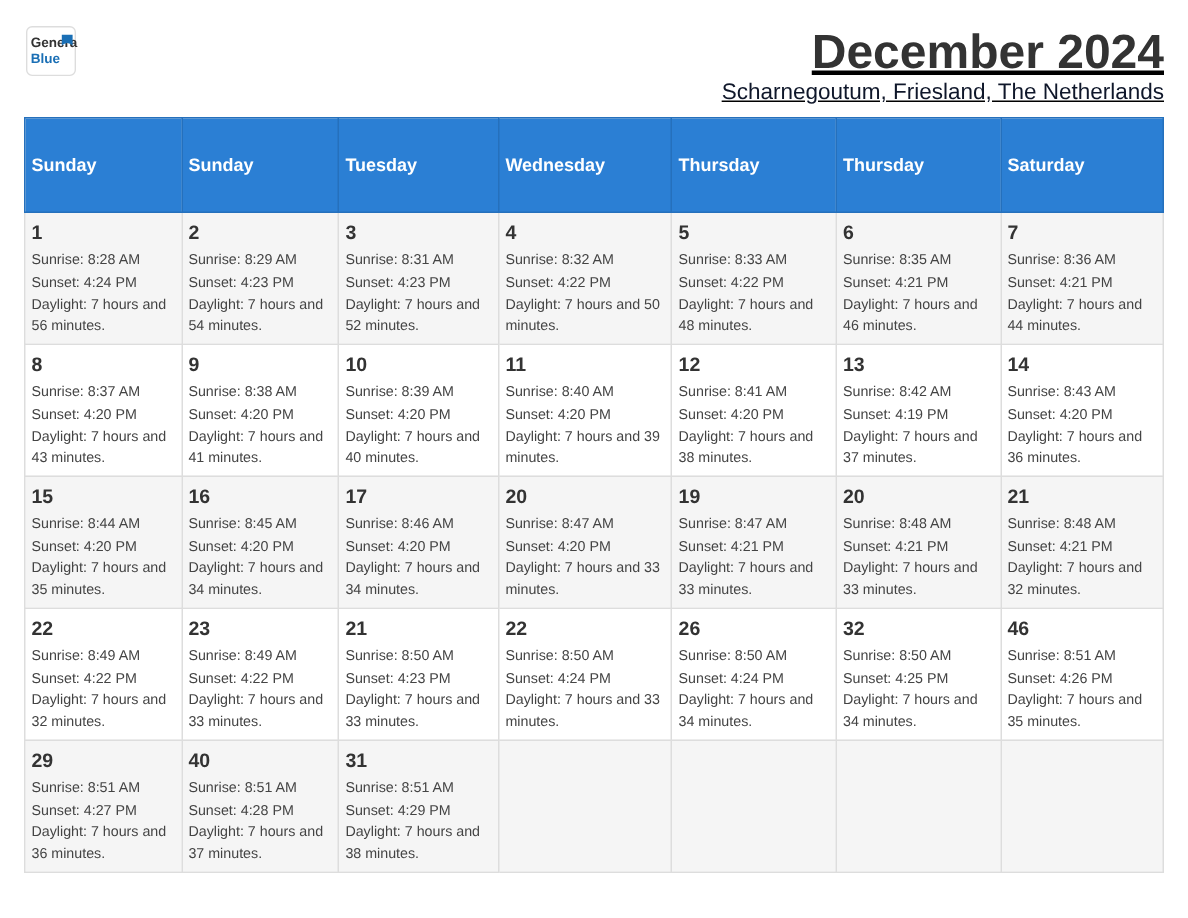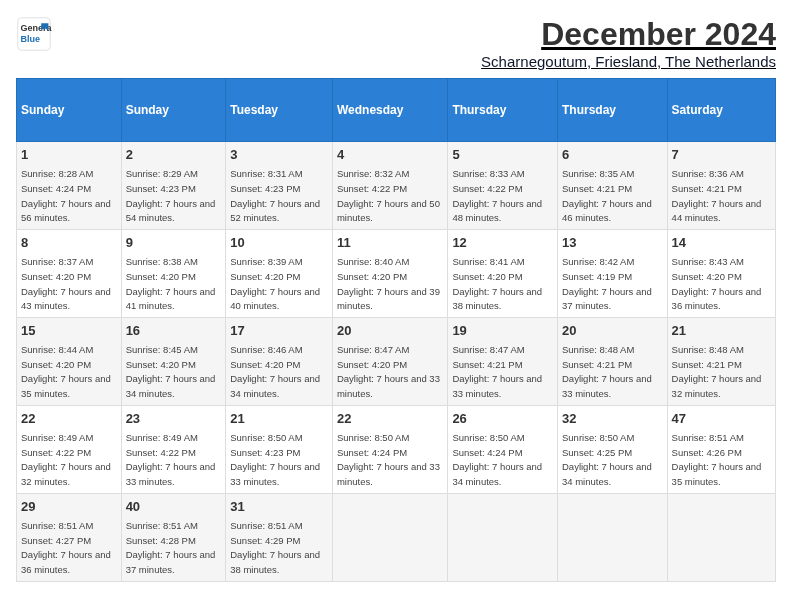--- a/index.html
+++ b/index.html
@@ -136,21 +136,21 @@
         <td><span class="day-num">20</span><span class="day-info">Sunrise: 8:48 AM<br>Sunset: 4:21 PM<br>Daylight: 7 hours and 33 minutes.</span></td>
         <td><span class="day-num">21</span><span class="day-info">Sunrise: 8:48 AM<br>Sunset: 4:21 PM<br>Daylight: 7 hours and 32 minutes.</span></td>
       </tr>
       <tr>
         <td><span class="day-num">22</span><span class="day-info">Sunrise: 8:49 AM<br>Sunset: 4:22 PM<br>Daylight: 7 hours and 32 minutes.</span></td>
         <td><span class="day-num">23</span><span class="day-info">Sunrise: 8:49 AM<br>Sunset: 4:22 PM<br>Daylight: 7 hours and 33 minutes.</span></td>
         <td><span class="day-num">21</span><span class="day-info">Sunrise: 8:50 AM<br>Sunset: 4:23 PM<br>Daylight: 7 hours and 33 minutes.</span></td>
         <td><span class="day-num">22</span><span class="day-info">Sunrise: 8:50 AM<br>Sunset: 4:24 PM<br>Daylight: 7 hours and 33 minutes.</span></td>
         <td><span class="day-num">26</span><span class="day-info">Sunrise: 8:50 AM<br>Sunset: 4:24 PM<br>Daylight: 7 hours and 34 minutes.</span></td>
         <td><span class="day-num">32</span><span class="day-info">Sunrise: 8:50 AM<br>Sunset: 4:25 PM<br>Daylight: 7 hours and 34 minutes.</span></td>
-        <td><span class="day-num">47</span><span class="day-info">Sunrise: 8:51 AM<br>Sunset: 4:26 PM<br>Daylight: 7 hours and 35 minutes.</span></td>
+        <td><span class="day-num">46</span><span class="day-info">Sunrise: 8:51 AM<br>Sunset: 4:26 PM<br>Daylight: 7 hours and 35 minutes.</span></td>
       </tr>
       <tr>
         <td><span class="day-num">29</span><span class="day-info">Sunrise: 8:51 AM<br>Sunset: 4:27 PM<br>Daylight: 7 hours and 36 minutes.</span></td>
         <td><span class="day-num">40</span><span class="day-info">Sunrise: 8:51 AM<br>Sunset: 4:28 PM<br>Daylight: 7 hours and 37 minutes.</span></td>
         <td><span class="day-num">31</span><span class="day-info">Sunrise: 8:51 AM<br>Sunset: 4:29 PM<br>Daylight: 7 hours and 38 minutes.</span></td>
         <td></td>
         <td></td>
         <td></td>
         <td></td>
       </tr>

